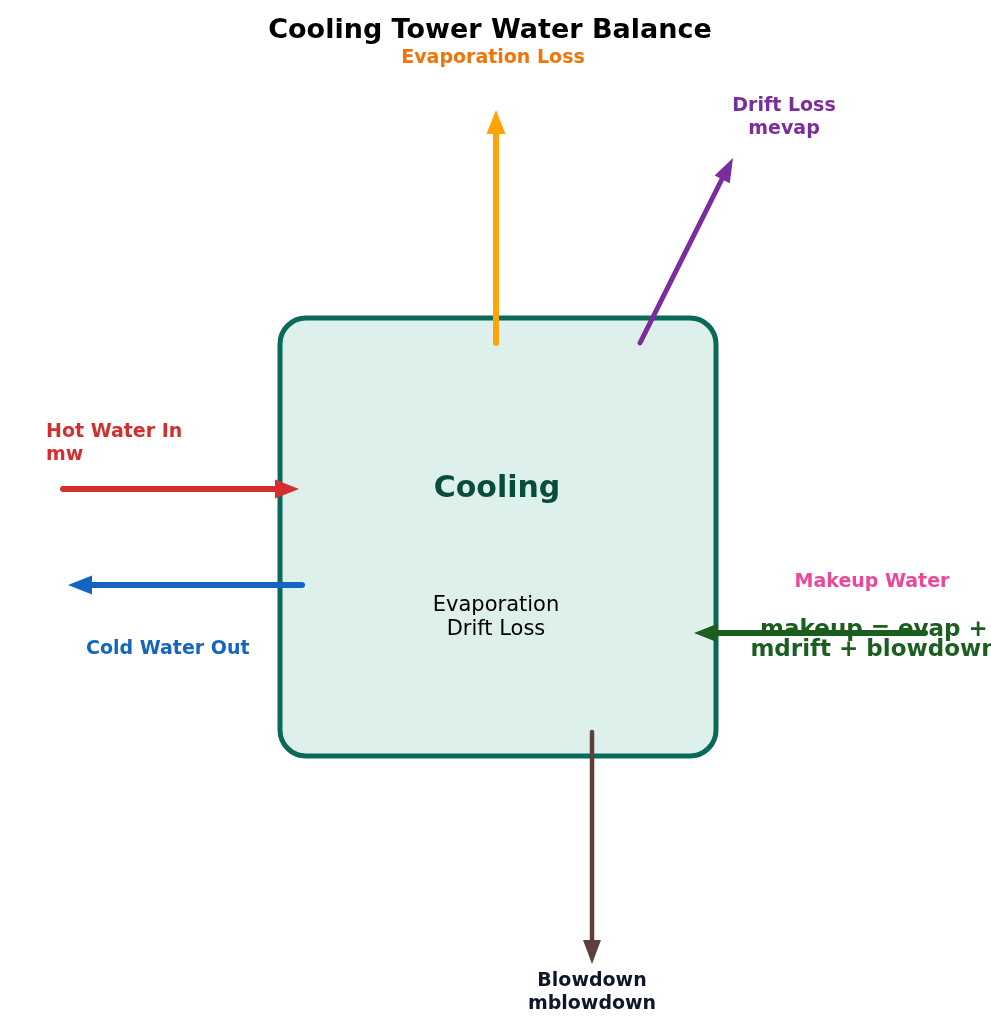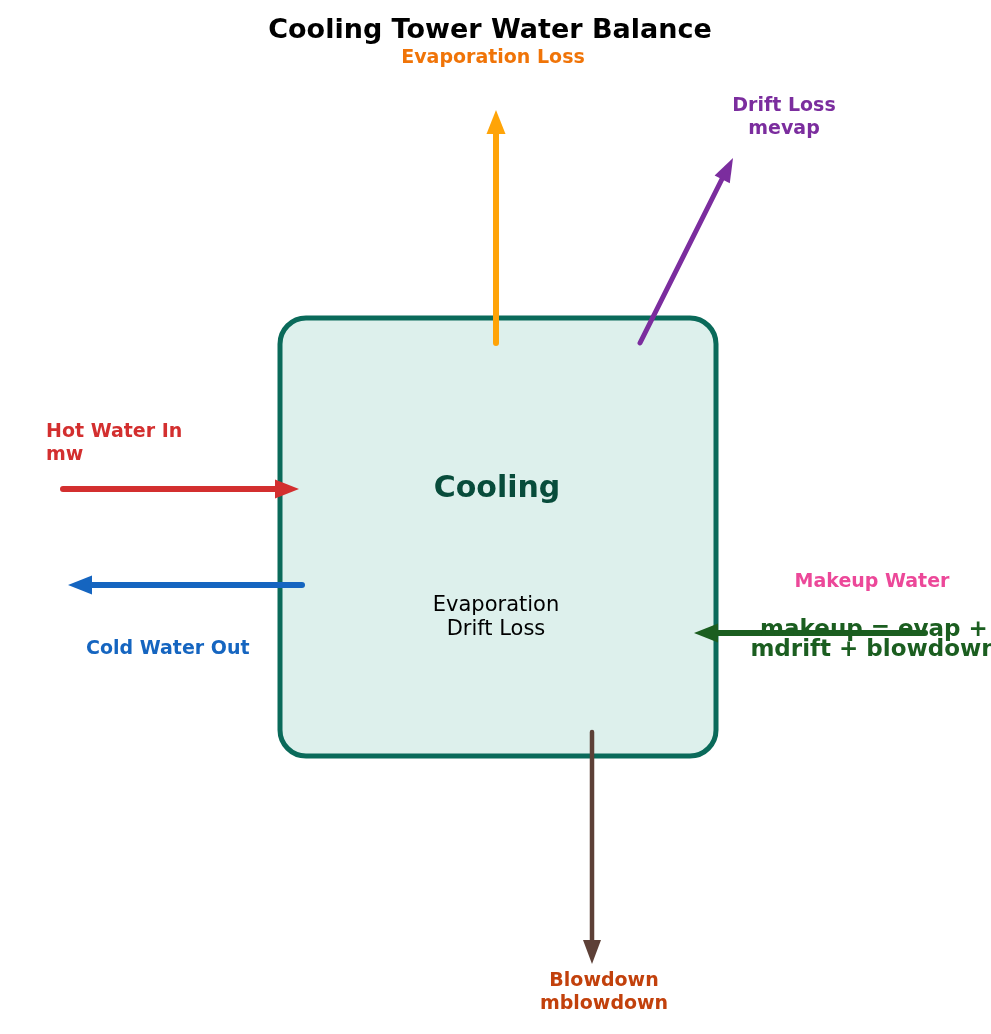--- a/index.html
+++ b/index.html
@@ -112,21 +112,21 @@
   </div>
 
   <div class="lbl flow-label" style="left: 46px; top: 636px; color: rgb(21, 101, 192); margin-left: 40px;">Cold Water Out</div>
 
   <div class="lbl centered flow-label" style="left: 872px; top: 569px; color: #ec4899;">Makeup Water</div>
   <div class="lbl centered equation" style="left: 874px; top: 618px; color: rgb(27, 94, 32);">
     <div>makeup = evap +</div>
     <div>mdrift + blowdown</div>
   </div>
 
-  <div class="lbl centered flow-label" style="left: 592px; top: 968px; color: #c2410c; margin-left: 12px;">
+  <div class="lbl centered flow-label" style="left: 592px; top: 968px; color: #0f172a;">
     <div>Blowdown</div>
     <div>mblowdown</div>
   </div>
 
   <div class="lbl centered box-title" style="left: 497px; top: 468px; color: rgb(8, 76, 59);">
     <div>Cooling</div>
   </div>
   <div class="lbl centered box-subtitle" style="left: 496px; top: 580px; color: #000000; margin-top: 12px;">
     <div>Evaporation</div>
     <div>Drift Loss</div>

